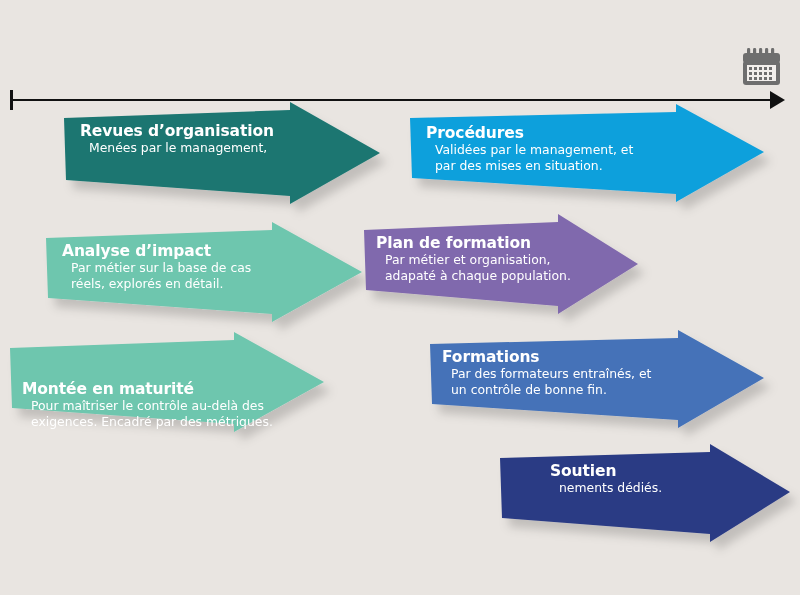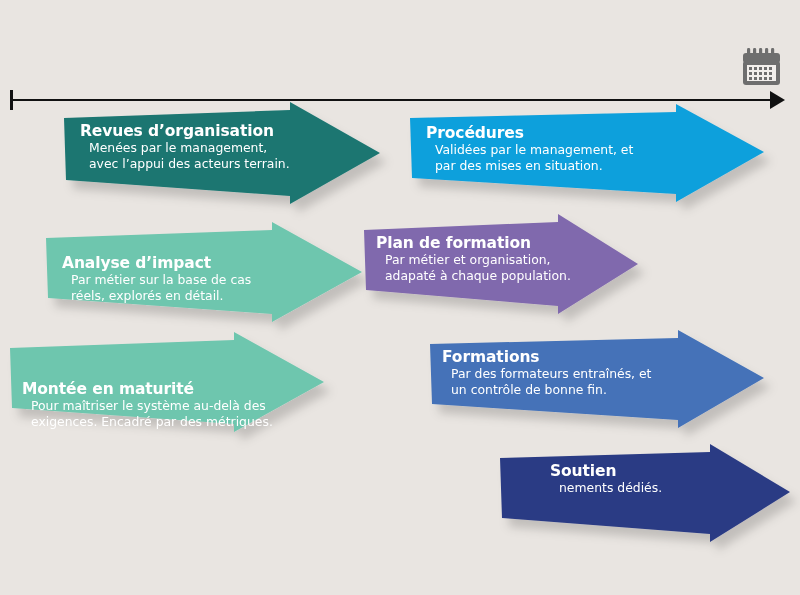--- a/index.html
+++ b/index.html
@@ -133,21 +133,20 @@
       <defs>
         <filter id="sh1" x="-20%" y="-20%" width="150%" height="160%">
           <feDropShadow dx="7" dy="9" stdDeviation="5" flood-color="#000000" flood-opacity="0.17"></feDropShadow>
         </filter>
       </defs>
       <path d="M2,10 L228,2 L228,-6 L318,45 L228,96 L228,88 L4,72 Z" fill="#1b7671" filter="url(#sh1)"></path>
     </svg>
     <div class="arrow-text" style="left:18px; top:14px;">
       <div class="arrow-title">Revues d’organisation</div>
       <div class="arrow-desc">Menées par le management,</div>
-      <div class="arrow-desc">avec  l’appui des acteurs terrain.</div>
     </div>
   </div>
 
   <div class="arrow" style="left:408px; top:110px;">
     <svg width="360" height="100" viewBox="0 0 360 100">
       <defs>
         <filter id="sh2" x="-20%" y="-20%" width="150%" height="160%">
           <feDropShadow dx="7" dy="9" stdDeviation="5" flood-color="#000000" flood-opacity="0.17"></feDropShadow>
         </filter>
       </defs>
@@ -162,21 +161,21 @@
 
   <div class="arrow" style="left:44px; top:228px;">
     <svg width="320" height="100" viewBox="0 0 320 100">
       <defs>
         <filter id="sh3" x="-20%" y="-20%" width="150%" height="160%">
           <feDropShadow dx="7" dy="9" stdDeviation="5" flood-color="#000000" flood-opacity="0.17"></feDropShadow>
         </filter>
       </defs>
       <path d="M2,10 L228,2 L228,-6 L318,44 L228,94 L228,86 L4,70 Z" fill="#6ec6ae" filter="url(#sh3)"></path>
     </svg>
-    <div class="arrow-text" style="left:18px; top:14px;margin-top:12px;">
+    <div class="arrow-text" style="left:18px; top:14px;">
       <div class="arrow-title">Analyse d’impact</div>
       <div class="arrow-desc">Par métier sur la base de cas</div>
       <div class="arrow-desc">réels, explorés en détail.</div>
     </div>
   </div>
 
   <div class="arrow" style="left:362px; top:220px;">
     <svg width="280" height="100" viewBox="0 0 280 100">
       <defs>
         <filter id="sh4" x="-20%" y="-20%" width="150%" height="160%">
@@ -196,21 +195,21 @@
     <svg width="320" height="100" viewBox="0 0 320 100">
       <defs>
         <filter id="sh5" x="-20%" y="-20%" width="150%" height="160%">
           <feDropShadow dx="7" dy="9" stdDeviation="5" flood-color="#000000" flood-opacity="0.17"></feDropShadow>
         </filter>
       </defs>
       <path d="M2,10 L226,2 L226,-6 L316,44 L226,94 L226,86 L4,70 Z" fill="#6ec6ae" filter="url(#sh5)"></path>
     </svg>
     <div class="arrow-text" style="left:14px; top:14px;margin-top:28px;">
       <div class="arrow-title">Montée en maturité</div>
-      <div class="arrow-desc">Pour maîtriser le système au-delà des</div>
+      <div class="arrow-desc">Pour maîtriser le contrôle au-delà des</div>
       <div class="arrow-desc">exigences. Encadré par des métriques.</div>
     </div>
   </div>
 
   <div class="arrow" style="left:428px; top:336px;">
     <svg width="340" height="100" viewBox="0 0 340 100">
       <defs>
         <filter id="sh6" x="-20%" y="-20%" width="150%" height="160%">
           <feDropShadow dx="7" dy="9" stdDeviation="5" flood-color="#000000" flood-opacity="0.17"></feDropShadow>
         </filter>

